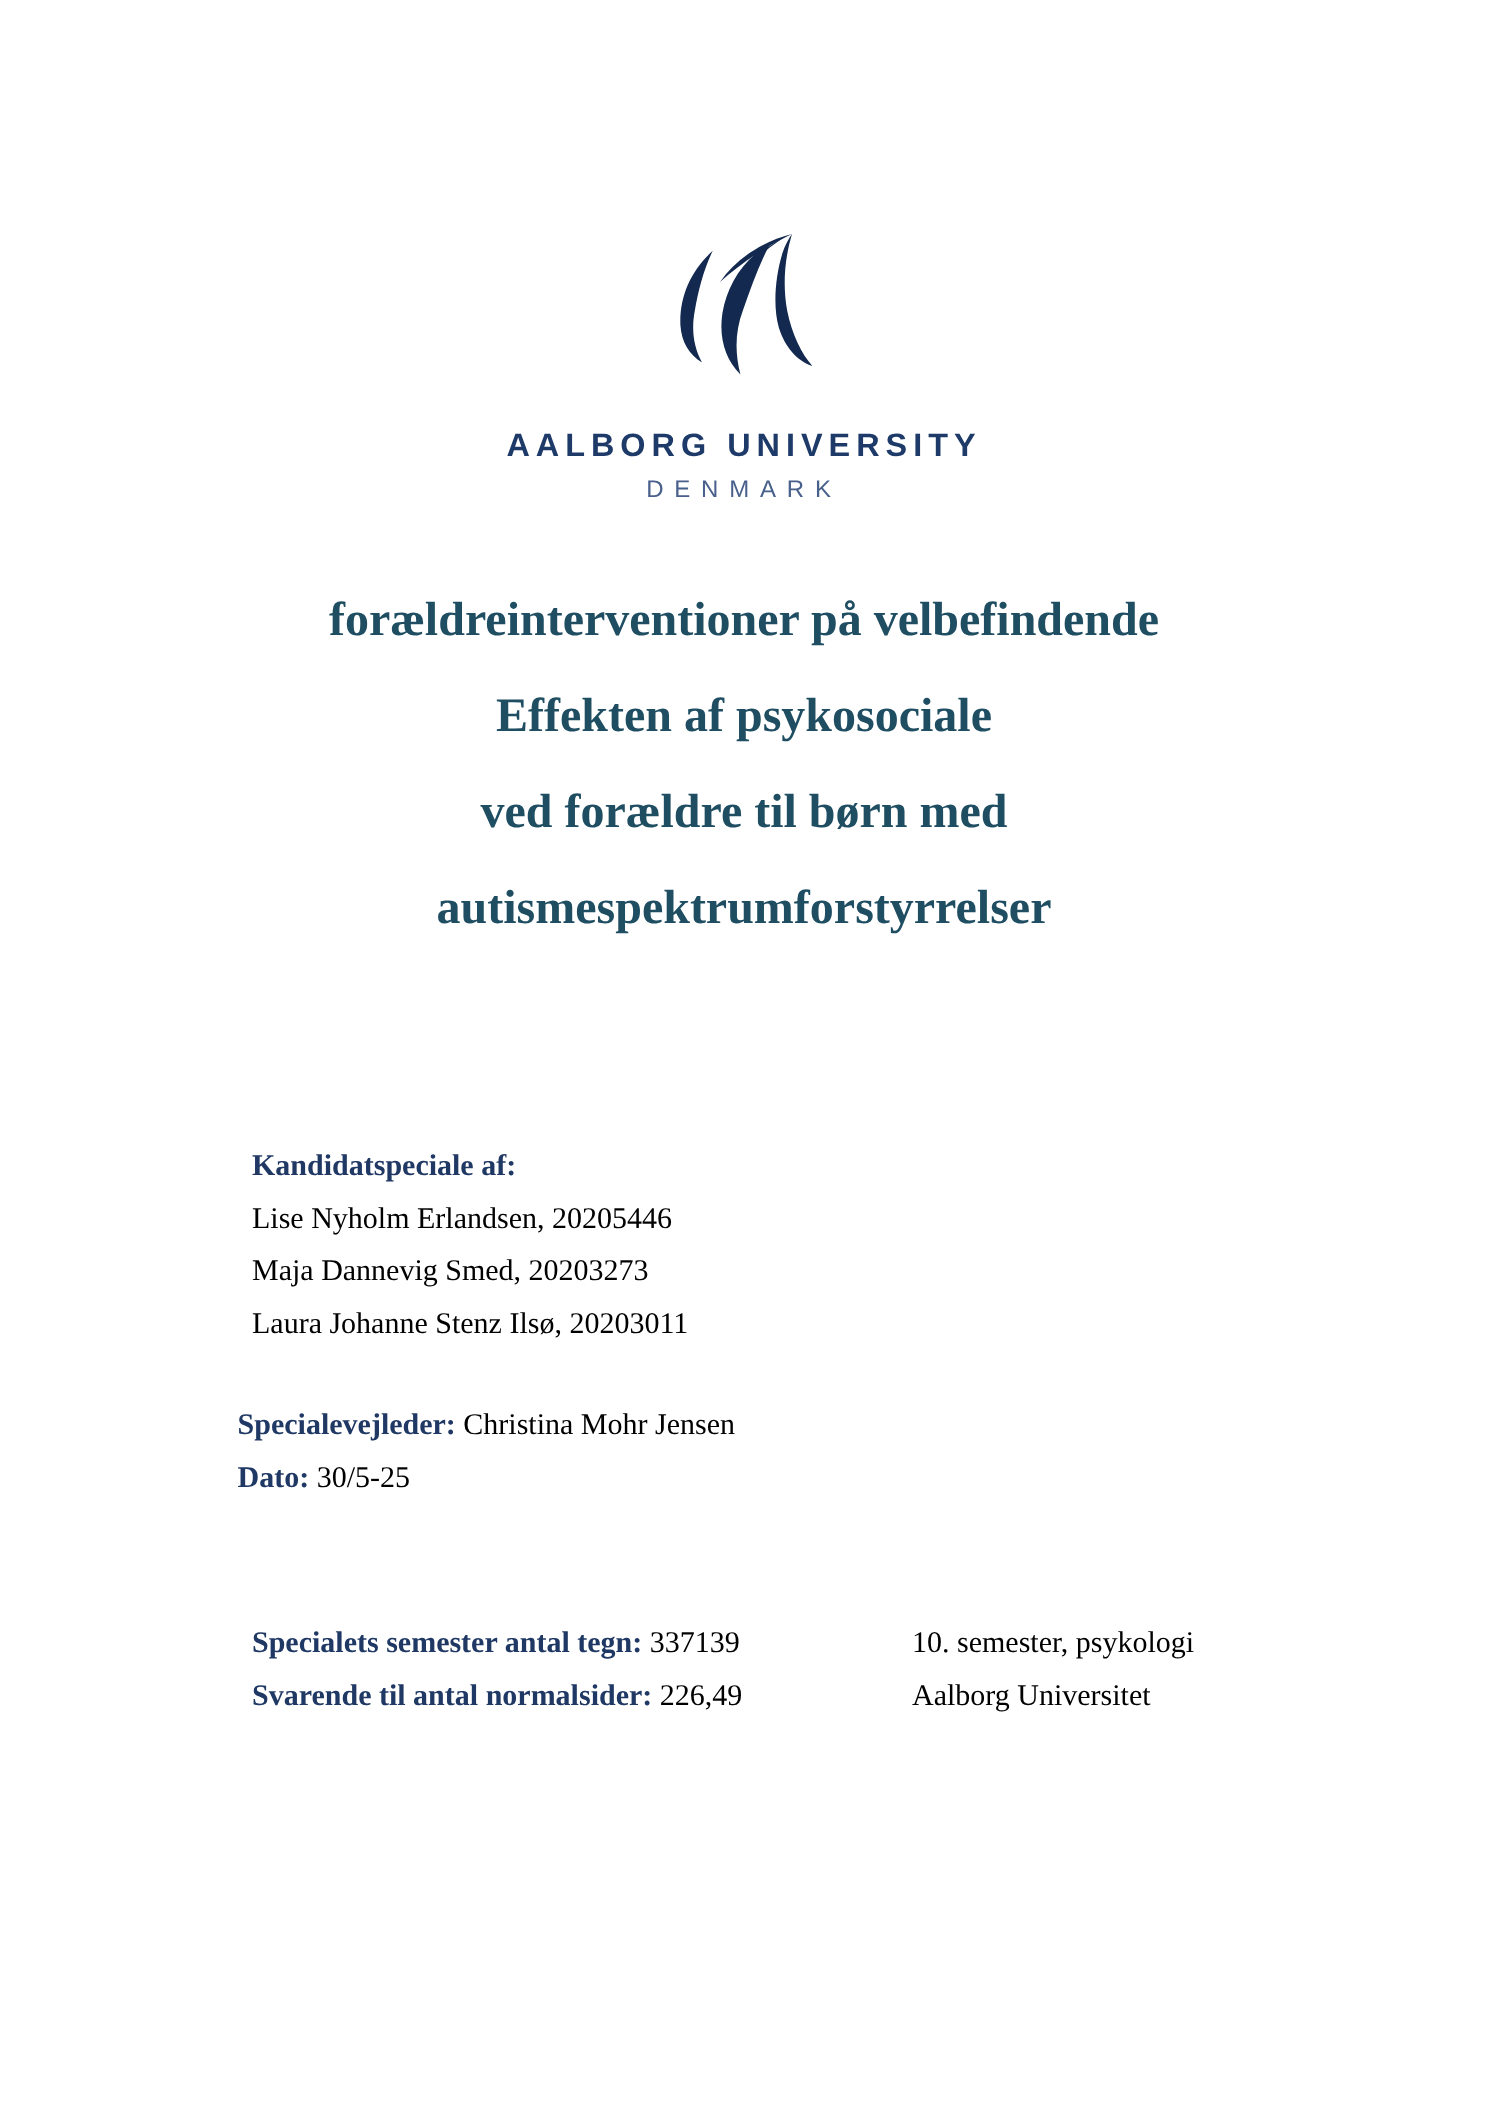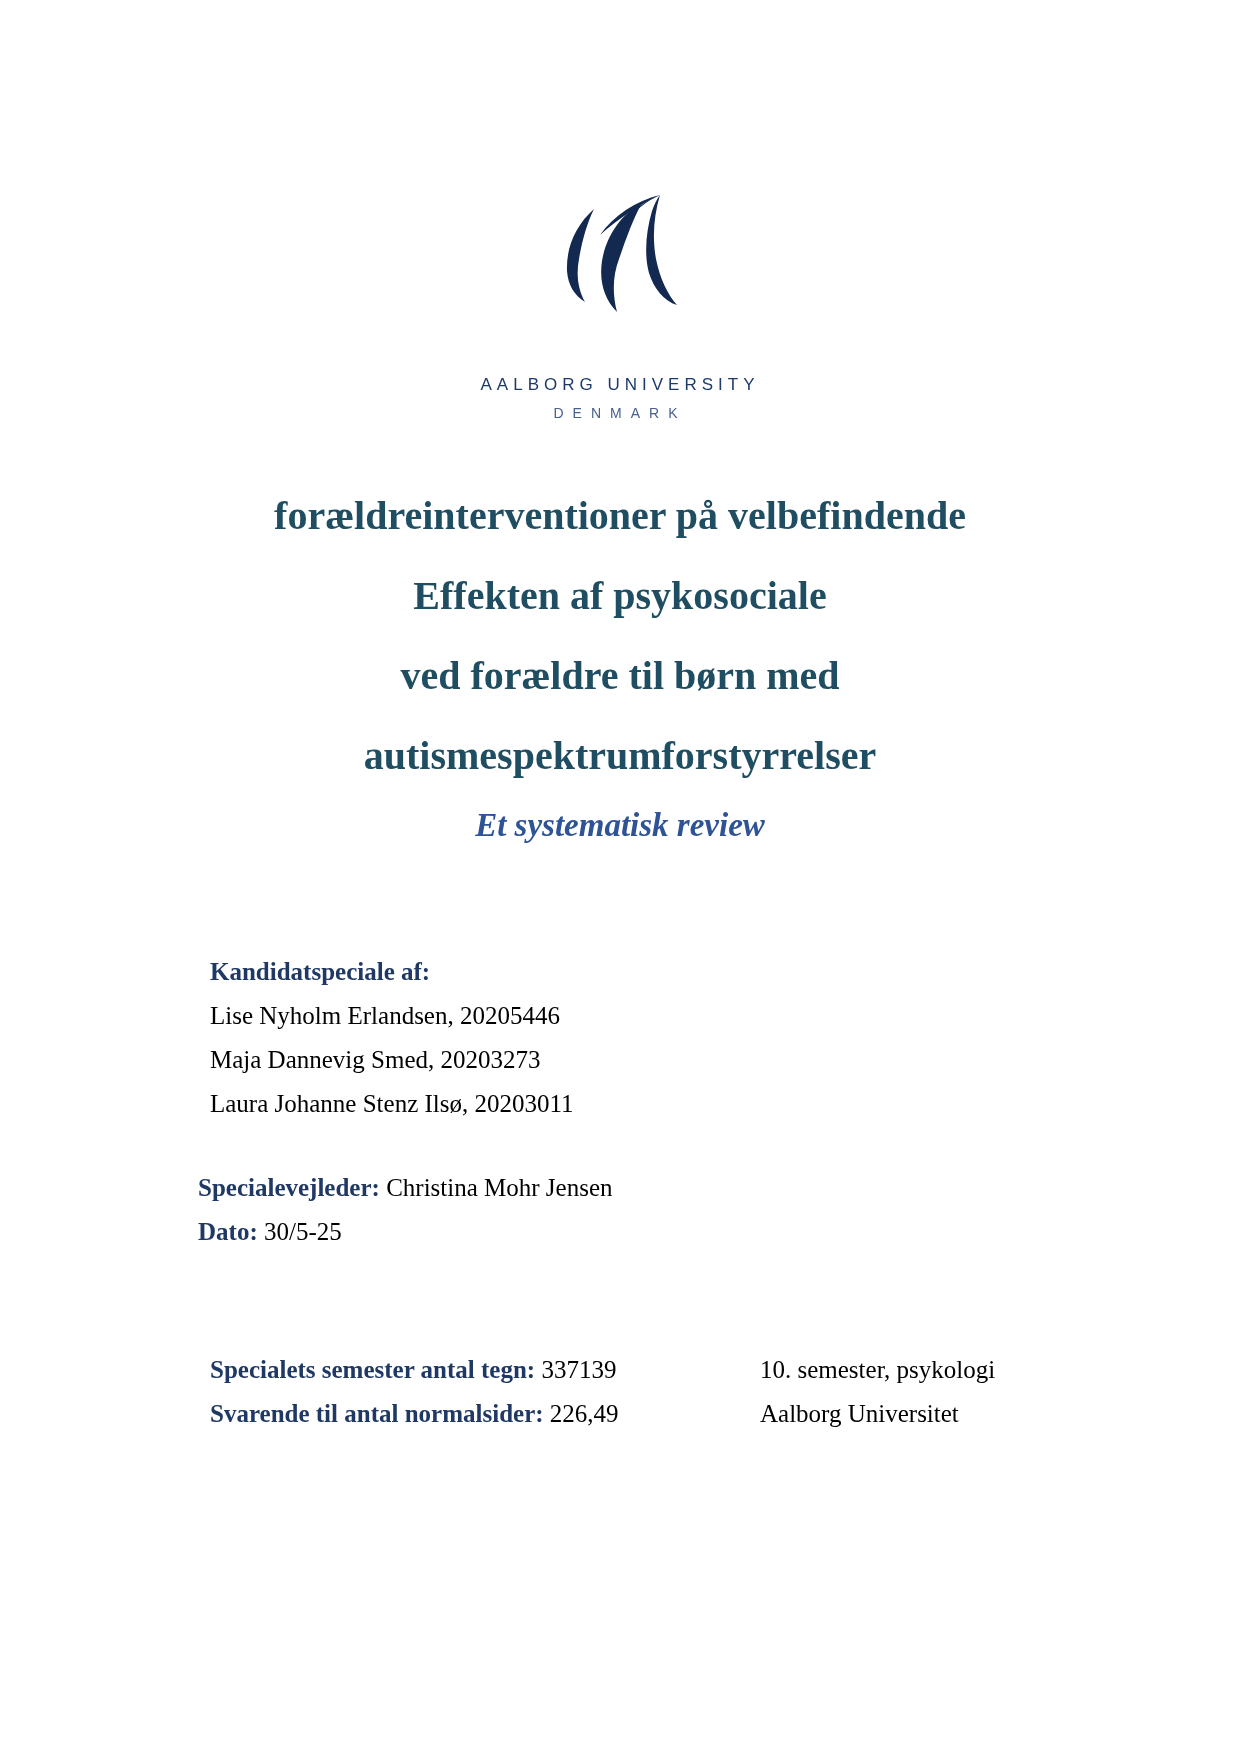--- a/index.html
+++ b/index.html
@@ -13,32 +13,32 @@
     overflow:hidden;
   }
 
   
   .logo-block{
     position:absolute; top:193px; left:0; width:100%;
     text-align:center;
   }
   .logo-mark{ display:inline-block; width:113px; height:124px; }
   .uni-name{
-    margin-top:54px;
+    margin-top:34px;
     font-family:"Liberation Sans", sans-serif;
-    font-weight:normal;
-    font-size:17px;
+    font-weight:bold;
+    font-size:27px;
     letter-spacing:5px;
     color:#1D3A68;
   }
   .uni-country{
     margin-top:10px;
     font-family:"Liberation Sans", sans-serif;
     font-weight:normal;
-    font-size:14px;
+    font-size:20px;
     letter-spacing:9px;
     color:#49608C;
   }
 
   
   .title-block{
     position:absolute; top:476px; left:100px; right:100px;
     text-align:center;
   }
   .title-line{
@@ -86,21 +86,20 @@
     </svg>
     <div class="uni-name">AALBORG UNIVERSITY</div>
     <div class="uni-country">DENMARK</div>
   </div>
 
   <div class="title-block">
     <div class="title-line">forældreinterventioner på velbefindende</div>
     <div class="title-line">Effekten af psykosociale</div>
     <div class="title-line">ved forældre til børn med</div>
     <div class="title-line">autismespektrumforstyrrelser</div>
-    <div class="subtitle">Et systematisk review</div>
   </div>
 
   <div class="authors-block">
     <div class="text-line label">Kandidatspeciale af:</div>
     <div class="text-line">Lise Nyholm Erlandsen, 20205446</div>
     <div class="text-line">Maja Dannevig Smed, 20203273</div>
     <div class="text-line">Laura Johanne Stenz Ilsø, 20203011</div>
   </div>
 
   <div class="details-block">

